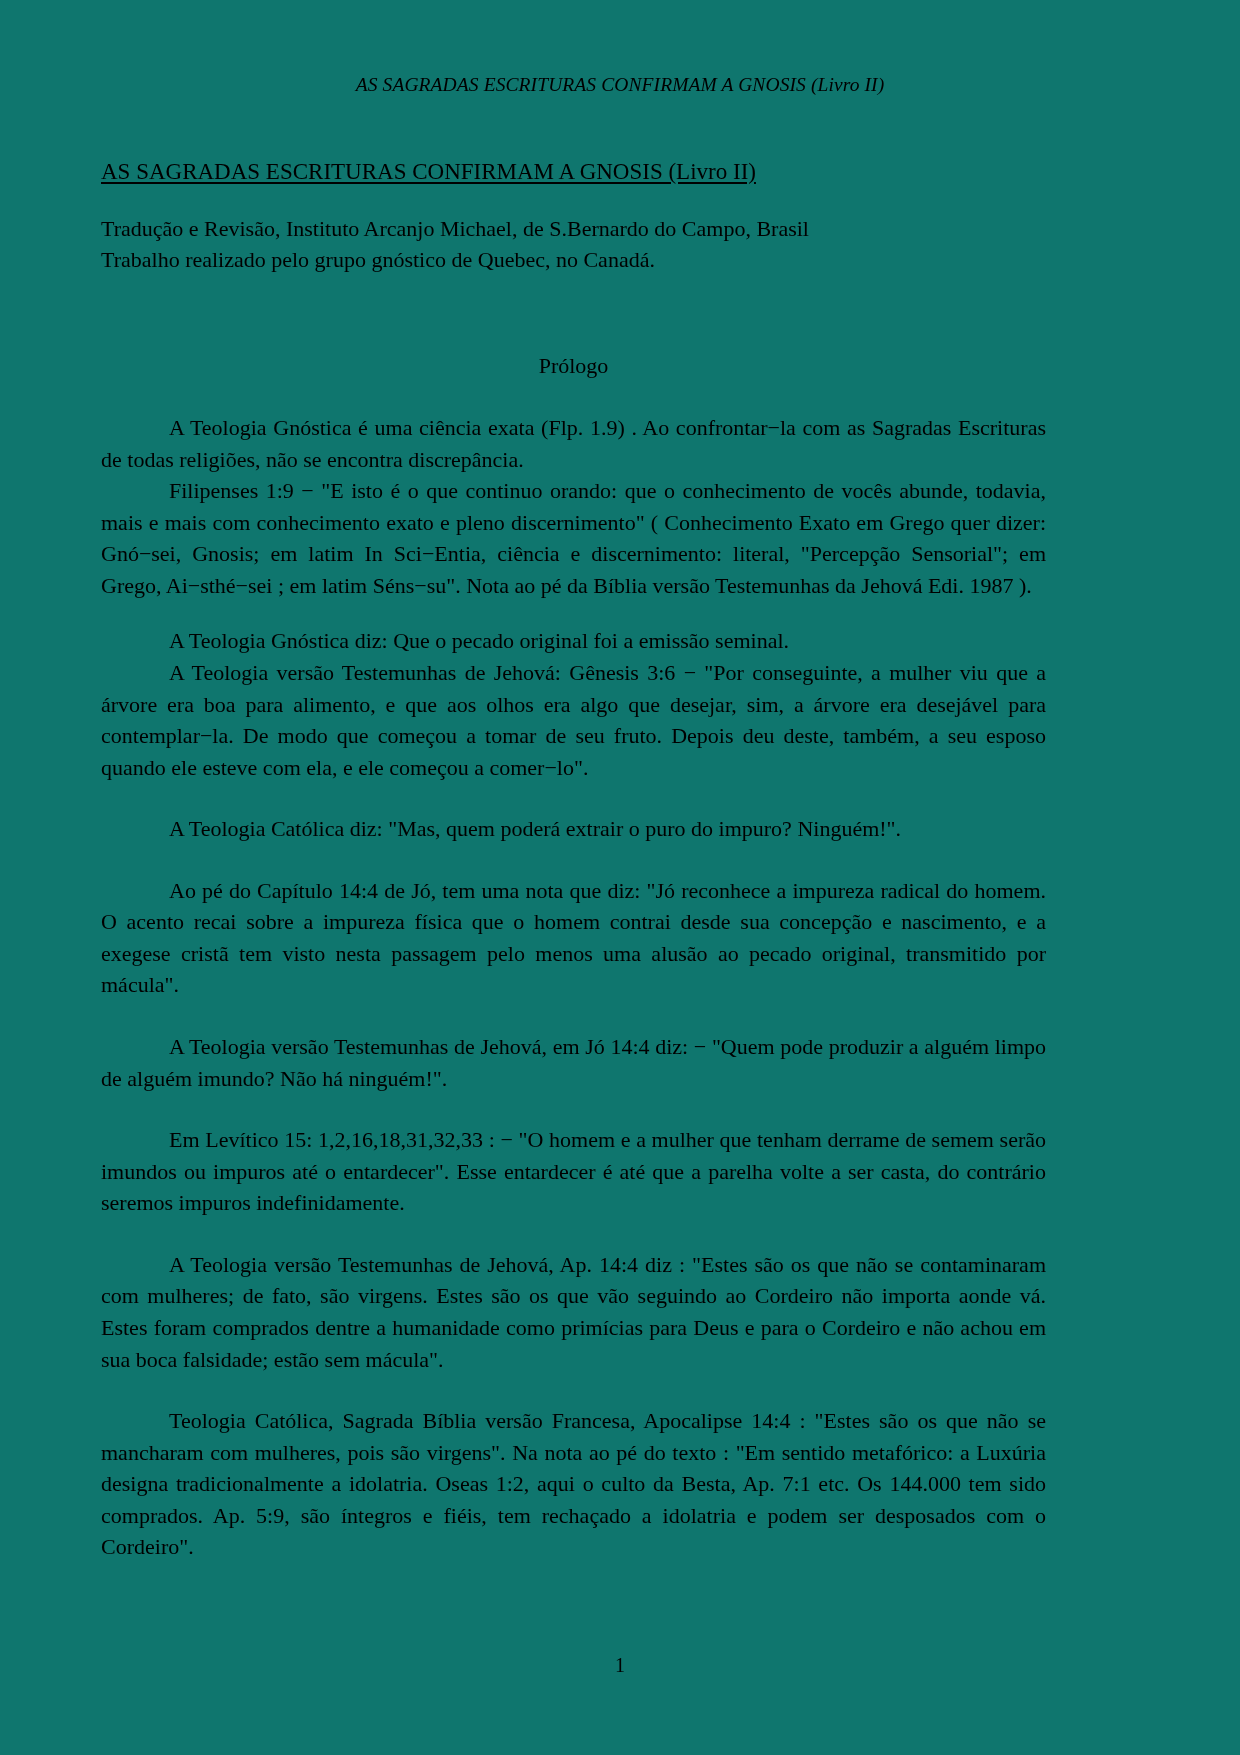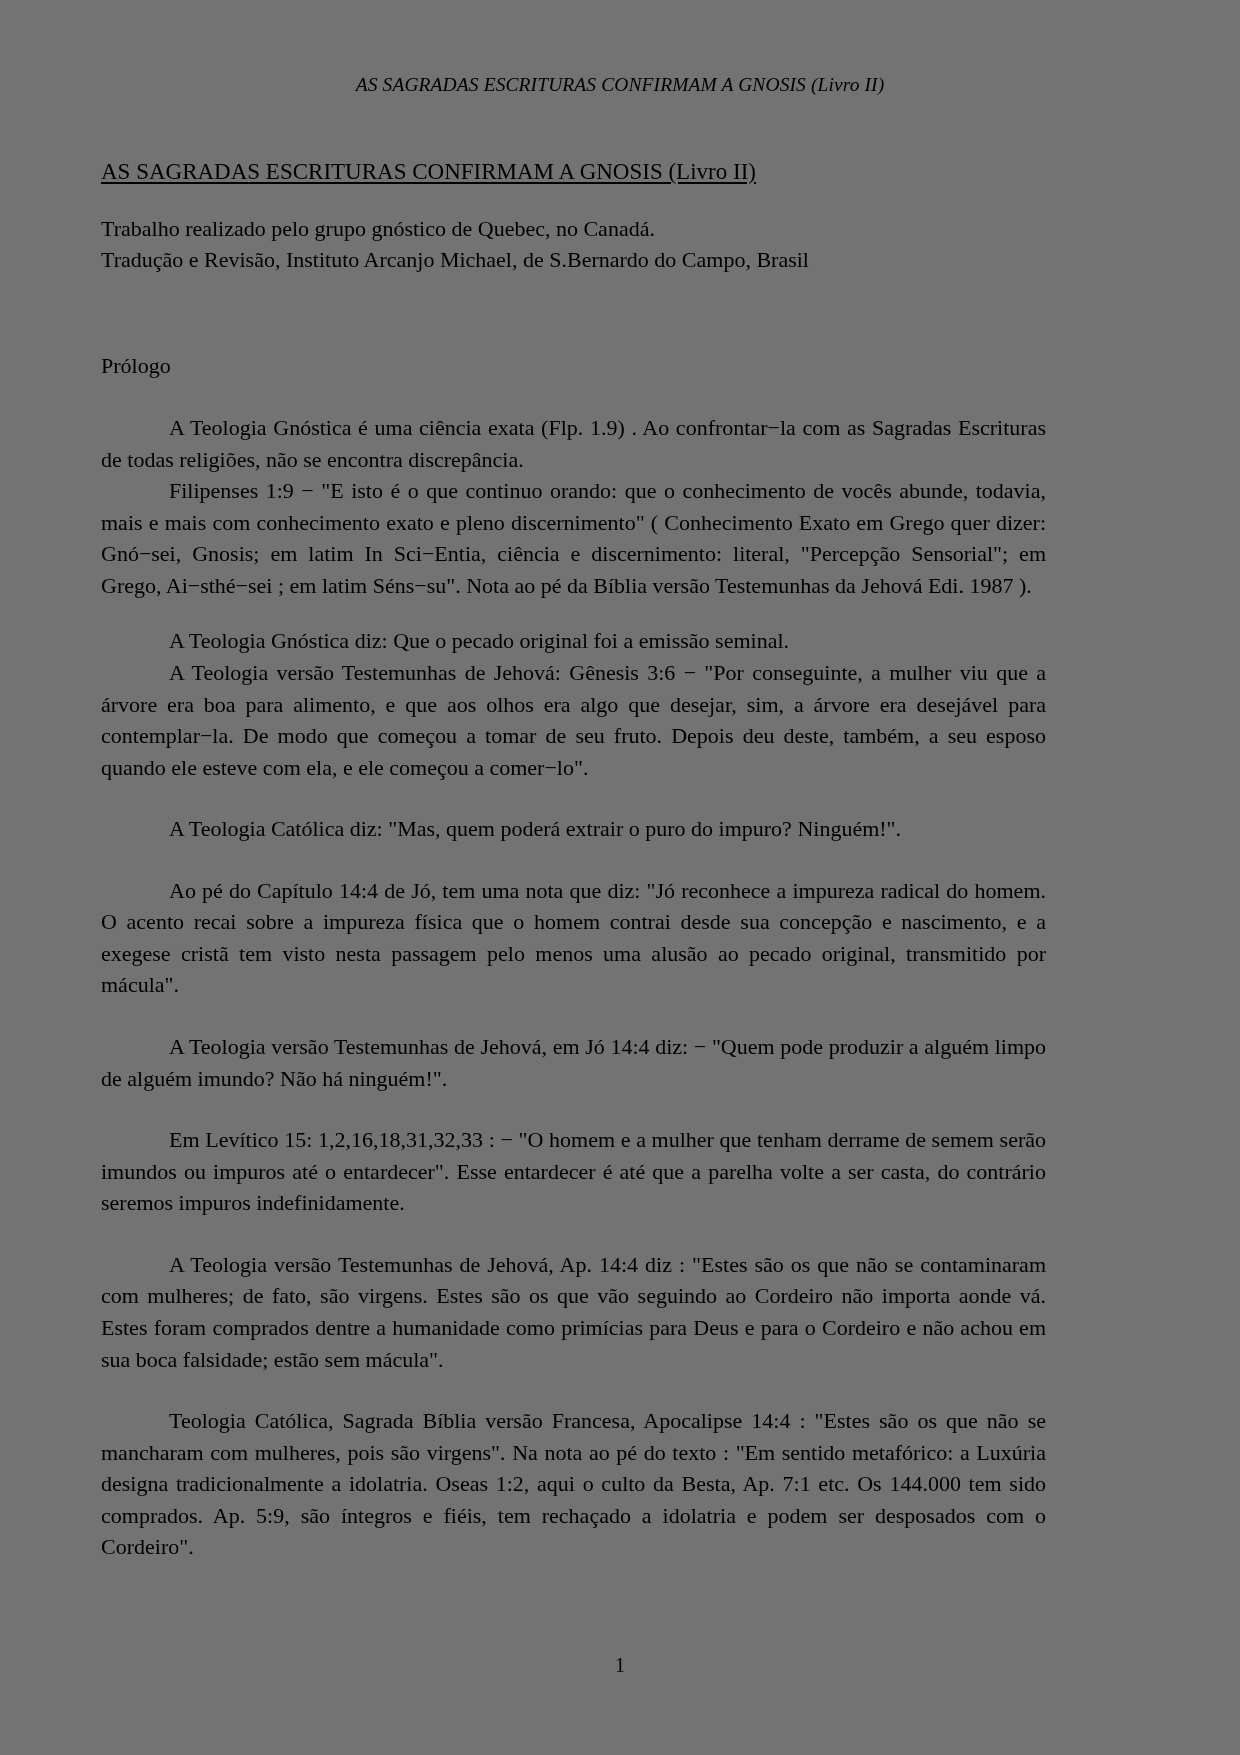--- a/index.html
+++ b/index.html
@@ -5,21 +5,21 @@
   html, body {
     margin: 0;
     padding: 0;
     background: #ffffff;
   }
   .page {
     position: relative;
     width: 1240px;
     height: 1755px;
     margin: 0 auto;
-    background: #737373;
+    background: #0f766e;
     font-family: "Liberation Serif", "DejaVu Serif", serif;
     color: #000000;
     box-sizing: border-box;
   }
   .running-head {
     position: absolute;
     top: 74px;
     left: 0;
     width: 1240px;
     text-align: center;
@@ -43,20 +43,21 @@
   .credits {
     font-size: 22px;
     line-height: 1.42;
     margin: 0 0 76px 0;
   }
   .credits div { white-space: nowrap; }
   .section-label {
     font-size: 22px;
     margin: 0 0 30px 0;
     line-height: 1.4;
+    text-align: center;
   }
   p.body {
     font-size: 22px;
     line-height: 1.435;
     margin: 0;
     text-align: justify;
     text-justify: inter-word;
     text-indent: 68px;
   }
   p.gap-md { margin-top: 24px; }
@@ -76,22 +77,22 @@
 
 <div class="page">
 
   <div class="running-head">AS SAGRADAS ESCRITURAS CONFIRMAM A GNOSIS  (Livro II)</div>
 
   <div class="content">
 
     <div class="doc-title">AS SAGRADAS ESCRITURAS CONFIRMAM A GNOSIS  (Livro II)</div>
 
     <div class="credits">
+      <div>Tradução e Revisão, Instituto Arcanjo Michael, de S.Bernardo do Campo, Brasil</div>
       <div>Trabalho realizado pelo grupo gnóstico de Quebec, no Canadá.</div>
-      <div>Tradução e Revisão, Instituto Arcanjo Michael, de S.Bernardo do Campo, Brasil</div>
     </div>
 
     <div class="section-label">Prólogo</div>
 
     <p class="body tight">A Teologia Gnóstica é uma ciência exata (Flp. 1.9) . Ao confrontar−la com as Sagradas Escrituras de todas religiões, não se encontra discrepância.</p>
 
     <p class="body tight">Filipenses 1:9 − "E isto é o que continuo orando: que o conhecimento de vocês abunde, todavia, mais e mais com conhecimento exato e pleno discernimento"  ( Conhecimento Exato em Grego quer dizer: Gnó−sei, Gnosis; em latim In Sci−Entia, ciência e discernimento: literal, "Percepção Sensorial"; em Grego, Ai−sthé−sei ; em latim Séns−su". Nota ao pé da Bíblia versão Testemunhas da Jehová Edi. 1987 ).</p>
 
     <p class="body gap-md">A Teologia Gnóstica diz: Que o pecado original foi a emissão seminal.</p>
 

